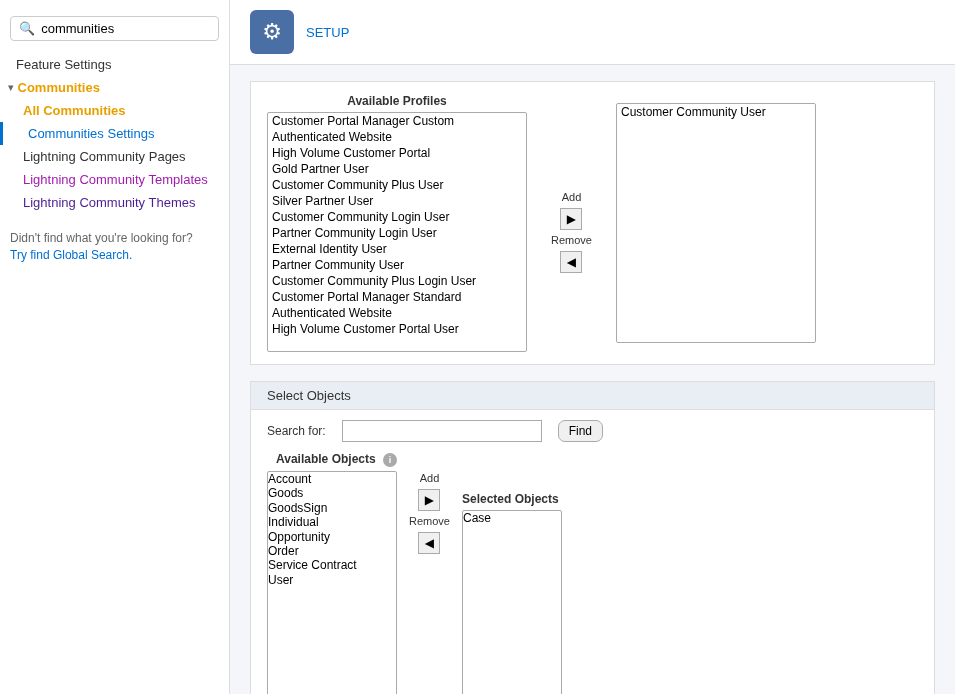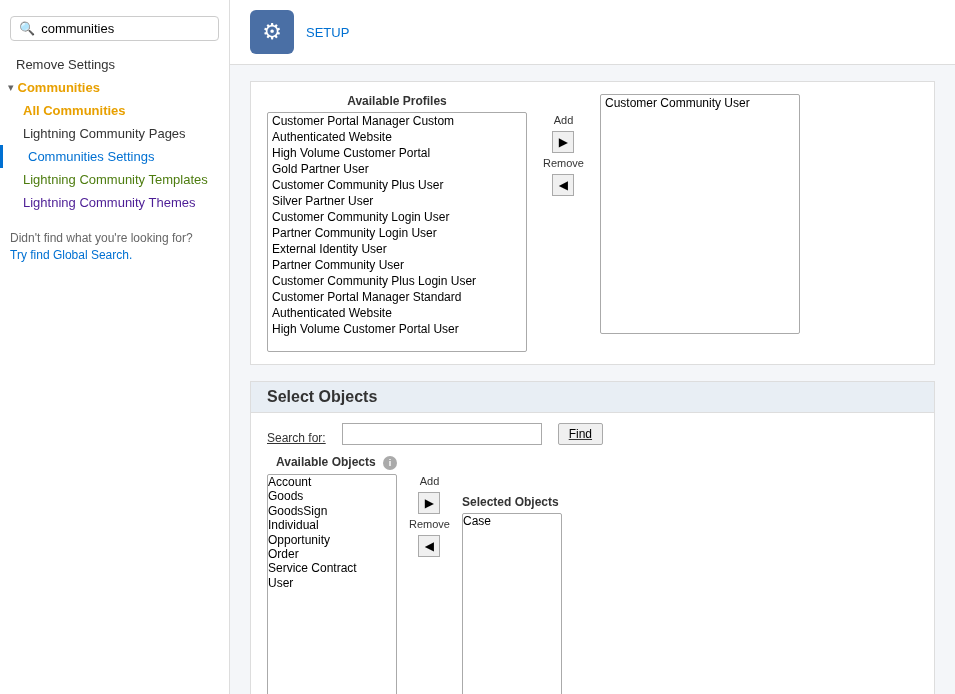--- a/index.html
+++ b/index.html
@@ -113,23 +113,23 @@
     }
 
     
     .section-box {
       background: #fff;
       border: 1px solid #ddd;
       margin-bottom: 16px;
     }
     .profiles-row {
       display: flex;
-      gap: 4px;
+      gap: 12px;
       padding: 12px 16px;
-      align-items: flex-start;
+      align-items: center;
     }
     .list-panel {
       display: flex;
       flex-direction: column;
     }
     .list-label {
       font-size: 12px;
       font-weight: bold;
       text-align: center;
       margin-bottom: 4px;
@@ -178,48 +178,47 @@
       font-size: 11px;
       color: #333;
       margin-top: 2px;
       margin-bottom: 3px;
     }
 
     
     .section-title {
       background: #e8eef4;
       padding: 6px 16px;
-      font-size: 16px;
-      font-weight: bold;
+      font-size: 13px;
+      font-weight: normal;
       border-bottom: 1px solid #ddd;
       color: #333;
     }
     .search-row {
       display: flex;
-      align-items: flex-end;
+      align-items: center;
       padding: 10px 16px;
       gap: 16px;
-      text-decoration: underline;
     }
     .search-row label {
       font-size: 12px;
     }
     .search-row input {
       border: 1px solid #aaa;
       padding: 3px 6px;
       font-size: 12px;
       width: 200px;
     }
     .find-btn {
       border: 1px solid #aaa;
       background: #f0f0f0;
       padding: 3px 10px;
       font-size: 12px;
       cursor: pointer;
-      border-radius: 2px;
+      border-radius: 7px;
     }
     .objects-row {
       display: flex;
       gap: 0;
       padding: 0 16px 16px 16px;
       align-items: flex-start;
     }
     .info-icon {
       display: inline-flex;
       align-items: center;
@@ -249,41 +248,41 @@
 </head>
 <body>
 
 <div class="sidebar">
   <div class="search-box">
     <span class="search-icon-inline">🔍</span>
     <input type="text" value="communities" style="">
   </div>
 
   <div class="nav-item">
-    <span>Remove Settings</span>
+    <span>Feature Settings</span>
   </div>
 
   <div class="nav-section">
     <span class="chevron">▾</span>
     <span class="section-label">Communities</span>
   </div>
 
   <div class="nav-item indent">
     <span style="color:#e8a000; font-weight:bold;">All Communities</span>
   </div>
 
+  <div class="nav-item indent selected" style="color:#0070d2; border-left: 3px solid #0070d2; padding-left: 25px;">
+    <span>Communities Settings</span>
+  </div>
+
   <div class="nav-item indent" style="color:#333;">
     <span>Lightning Community Pages</span>
   </div>
 
-  <div class="nav-item indent selected" style="color:#0070d2; border-left: 3px solid #0070d2; padding-left: 25px;">
-    <span>Communities Settings</span>
-  </div>
-
-  <div class="nav-item indent" style="color:#4d7c0f;">
+  <div class="nav-item indent" style="color:#a21caf;">
     <span>Lightning Community Templates</span>
   </div>
 
   <div class="nav-item indent" style="color:#4c1d95;">
     <span>Lightning Community Themes</span>
   </div>
 
   <div class="not-found">
     <span>Didn't find what you're looking for?</span><br>
     <a href="#">Try find Global Search.</a>

